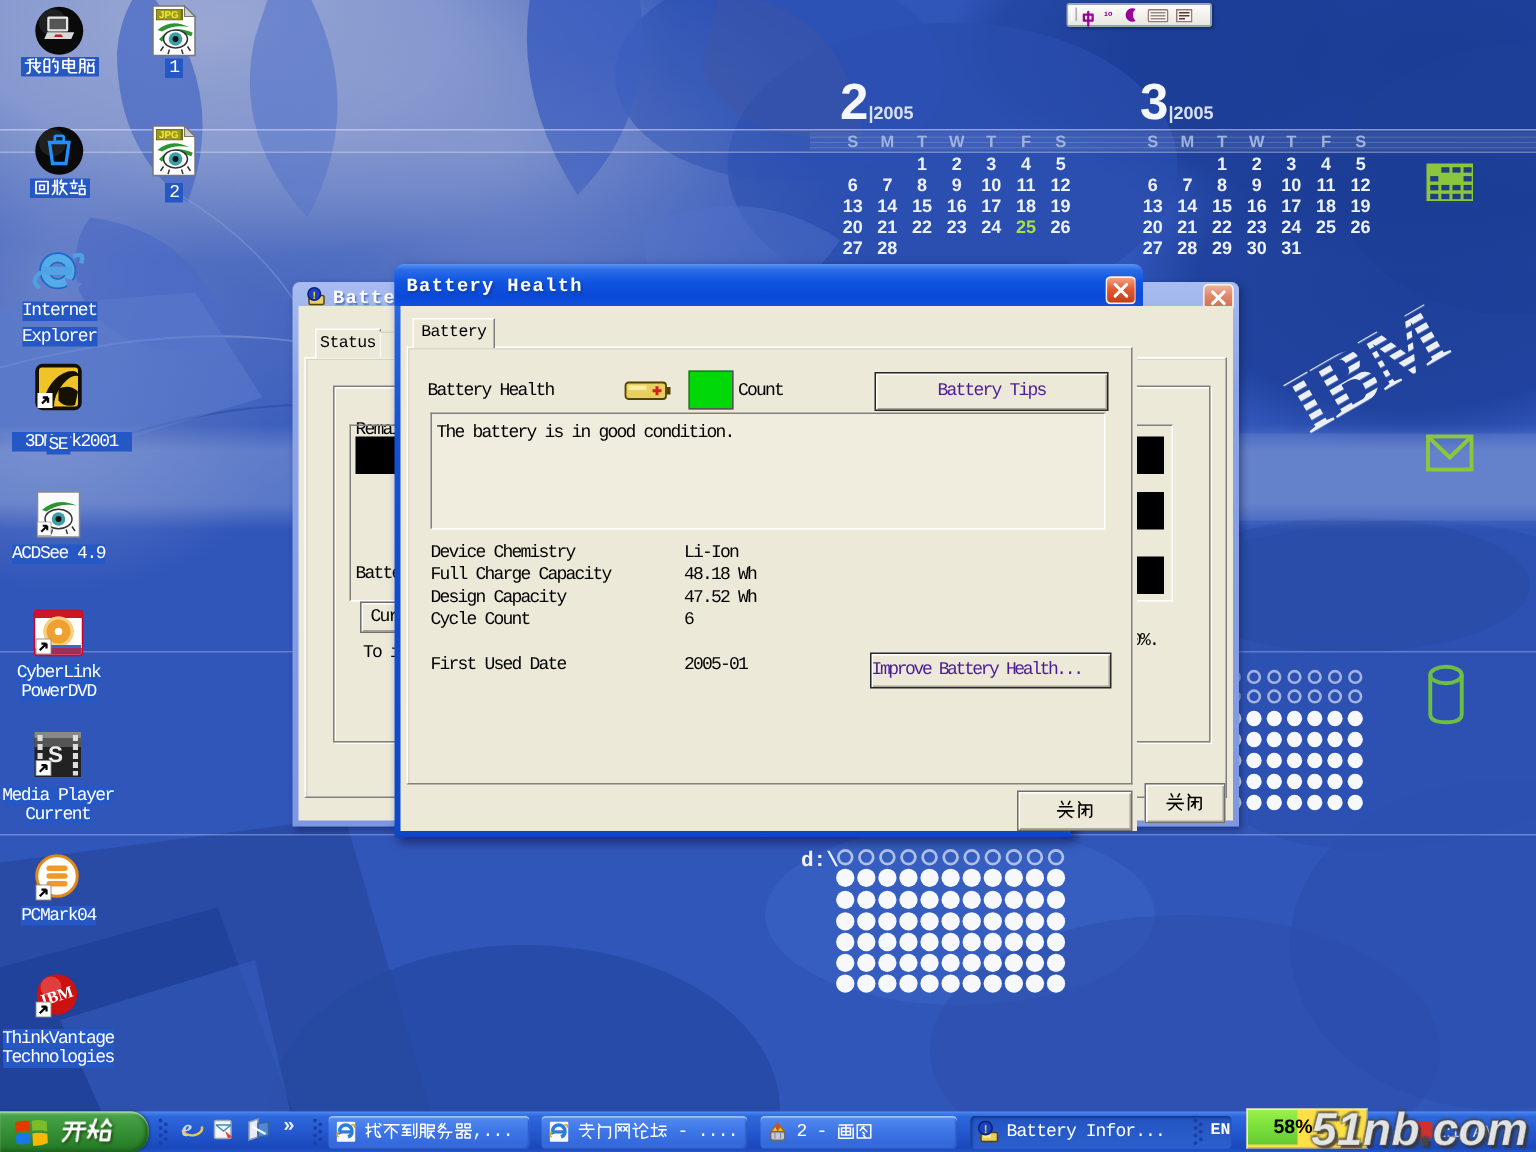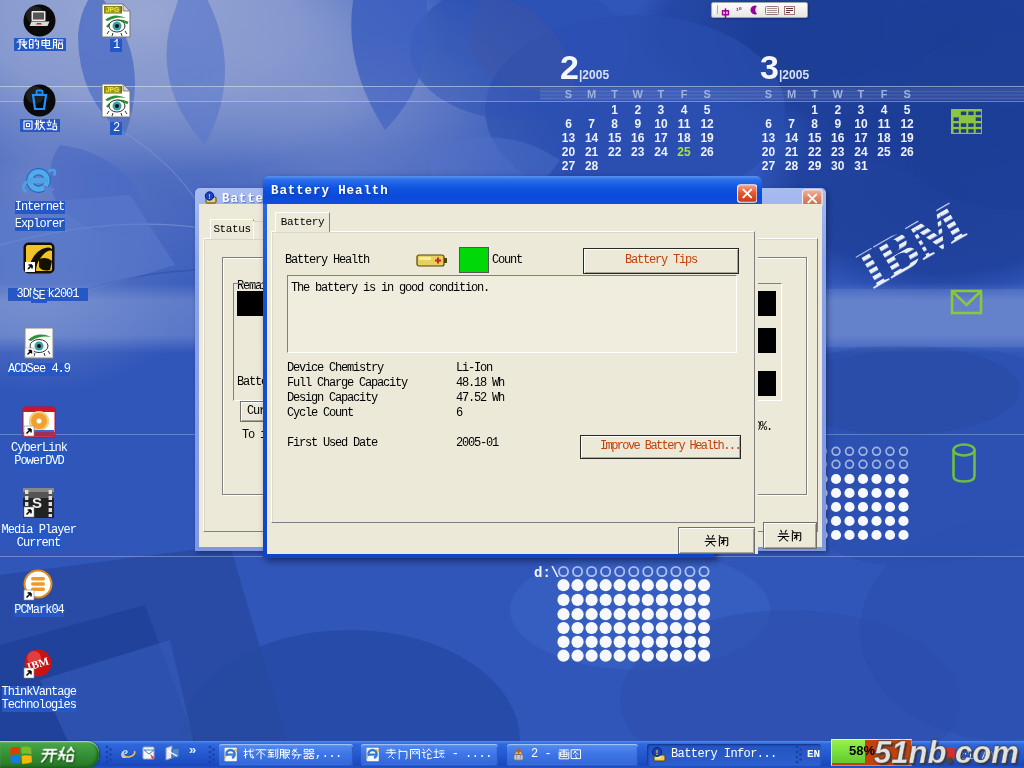--- a/index.html
+++ b/index.html
@@ -1,19 +1,19 @@
 <!DOCTYPE html>
 <html><head><meta charset="utf-8">
 <style>
 html,body{margin:0;padding:0;width:1024px;height:768px;overflow:hidden;}
 #desk{position:absolute;left:0;top:0;width:1024px;height:768px;background:#3059BE;font-family:"Liberation Sans",sans-serif;}
 .dlab{position:absolute;background:#2558C4;color:#fff;font:12px "Liberation Mono";letter-spacing:-1px;text-align:center;line-height:13px;white-space:nowrap;}
 .hz{display:inline-block;}
 .btn{position:absolute;background:#ECE9D8;border:1px solid #707070;box-shadow:inset 1px 1px 0 #fff, inset -1px -1px 0 #A8A498;}
-.btnd{position:absolute;background:#ECE9D8;border:1px solid #282828;box-shadow:inset 1px 1px 0 #fff, inset -1px -1px 0 #A8A498;font:12px "Liberation Mono";letter-spacing:-1.2px;color:#c2410c;}
+.btnd{position:absolute;background:#ECE9D8;border:1px solid #282828;box-shadow:inset 1px 1px 0 #fff, inset -1px -1px 0 #A8A498;font:12px "Liberation Mono";letter-spacing:-1.2px;color:#4c1d95;}
 .mt{position:absolute;font:12px "Liberation Mono";letter-spacing:-1.2px;color:#000;white-space:nowrap;}
 </style></head>
 <body>
 <div id="desk">
 <svg width="1024" height="768" viewBox="0 0 1024 768" style="position:absolute;left:0;top:0">
       <defs>
         <radialGradient id="tl" cx="0.5" cy="0.5" r="0.5">
           <stop offset="0" stop-color="#A7B2D6"></stop>
           <stop offset="0.5" stop-color="#8C9ED2" stop-opacity="0.95"></stop>
           <stop offset="1" stop-color="#8396CB" stop-opacity="0"></stop>
@@ -526,21 +526,21 @@
         <div class="mt" style="left:20px;top:157px">Device Chemistry</div>
         <div class="mt" style="left:189px;top:157px">Li-Ion</div>
         <div class="mt" style="left:20px;top:172px">Full Charge Capacity</div>
         <div class="mt" style="left:189px;top:172px">48.18 Wh</div>
         <div class="mt" style="left:20px;top:187px">Design Capacity</div>
         <div class="mt" style="left:189px;top:187px">47.52 Wh</div>
         <div class="mt" style="left:20px;top:202px">Cycle Count</div>
         <div class="mt" style="left:189px;top:202px">6</div>
         <div class="mt" style="left:20px;top:232px">First Used Date</div>
         <div class="mt" style="left:189px;top:232px">2005-01</div>
-        <div class="btn btnd" style="left:313px;top:231px;width:159px;height:22px;line-height:20px;text-align:right;letter-spacing:-1.6px">Improve Battery Health...</div>
+        <div class="btn btnd" style="left:313px;top:231px;width:159px;height:22px;line-height:20px;text-align:left;letter-spacing:-1.6px">Improve Battery Health...</div>
         <div class="btn" style="left:411px;top:323px;width:75px;height:22px;text-align:center;padding-top:3px"><svg class="hz" width="13" height="13" viewBox="0 0 12 12" style="vertical-align:middle;margin-bottom:0px;">
             <path d="M3.4,1.2 L4.4,3 M8.6,1.2 L7.6,3 M2.2,4.5 H9.8 M1,7 H11 M5.8,7 Q5,9.6 2.2,11 M6.2,7 Q7,9.6 9.8,11" fill="none" stroke="#000" stroke-width="0.97" stroke-linecap="round" stroke-linejoin="round"></path>
           </svg><svg class="hz" width="13" height="13" viewBox="0 0 12 12" style="vertical-align:middle;margin-bottom:0px;">
             <path d="M2,1.4 L3,2.7 M2.2,3.4 V11 M2.2,3.4 H9.9 V9.9 Q9.9,10.9 8.7,10.9 M4,6 H8.4 M6.2,4 V9.8 M5.8,6 Q5.2,8 3.9,8.8" fill="none" stroke="#000" stroke-width="0.97" stroke-linecap="round" stroke-linejoin="round"></path>
           </svg></div>
       </div>
     </div>
     <div style="position:absolute;left:711px;top:2px;width:95px;height:14px;z-index:8;background:linear-gradient(#FDFDFB,#E8E6E0);border:1px solid #9aa;border-radius:2px;box-shadow:1px 1px 2px rgba(0,0,40,0.3)">
       <div style="position:absolute;left:2px;top:2px;width:2px;height:9px;border-left:1px solid #fff;border-right:1px solid #aab"></div>
       <div style="position:absolute;left:8px;top:0.5px"><svg class="hz" width="11" height="11" viewBox="0 0 12 12" style="vertical-align:middle;margin-bottom:0px;">
@@ -680,19 +680,19 @@
           <circle cx="2" cy="7" r="1.3"></circle>
           <circle cx="2" cy="12" r="1.3"></circle>
           <circle cx="2" cy="17" r="1.3"></circle>
           <circle cx="5.5" cy="4.5" r="1.3"></circle>
           <circle cx="5.5" cy="9.5" r="1.3"></circle>
           <circle cx="5.5" cy="14.5" r="1.3"></circle>
         </g>
       </svg>
       <div style="position:absolute;left:807px;top:7px;font:bold 11px 'Liberation Mono';color:#fff">EN</div>
     </div>
-    <div style="position:absolute;left:831px;top:739px;width:79px;height:25px;z-index:11;background:#c2410c;border:1px solid #E8E8E8;border-right-color:#999;border-bottom-color:#999">
+    <div style="position:absolute;left:831px;top:739px;width:79px;height:25px;z-index:11;background:#fde047;border:1px solid #E8E8E8;border-right-color:#999;border-bottom-color:#999">
       <div style="position:absolute;left:0;top:0;width:33px;height:23px;background:linear-gradient(#9AF04C,#78E03A 50%,#66C832)"></div>
       <div style="position:absolute;left:17px;top:3px;font:bold 13px 'Liberation Sans';color:#000">58%</div>
     </div>
     <div style="position:absolute;left:944px;top:748px;width:11px;height:11px;z-index:11;background:#D03030;border-radius:2px"></div>
     <div style="position:absolute;left:958px;top:749px;z-index:11;font:11px 'Liberation Sans';color:#E8F0FC">2:18 AM</div>
     <div style="position:absolute;left:874px;top:735px;z-index:12;font:bold 31px 'Liberation Sans';font-style:italic;letter-spacing:0px;color:rgba(248,248,248,0.88);-webkit-text-stroke:0.5px rgba(80,80,80,0.5);text-shadow:2px 2px 1px rgba(55,55,55,0.85), -1px -1px 1px rgba(70,70,70,0.5), 1px -1px 1px rgba(70,70,70,0.4), -1px 1px 1px rgba(70,70,70,0.4);white-space:nowrap">51nb<span style="color:rgba(70,70,70,0.9)">.</span>com</div>
 </div>
 </body></html>

